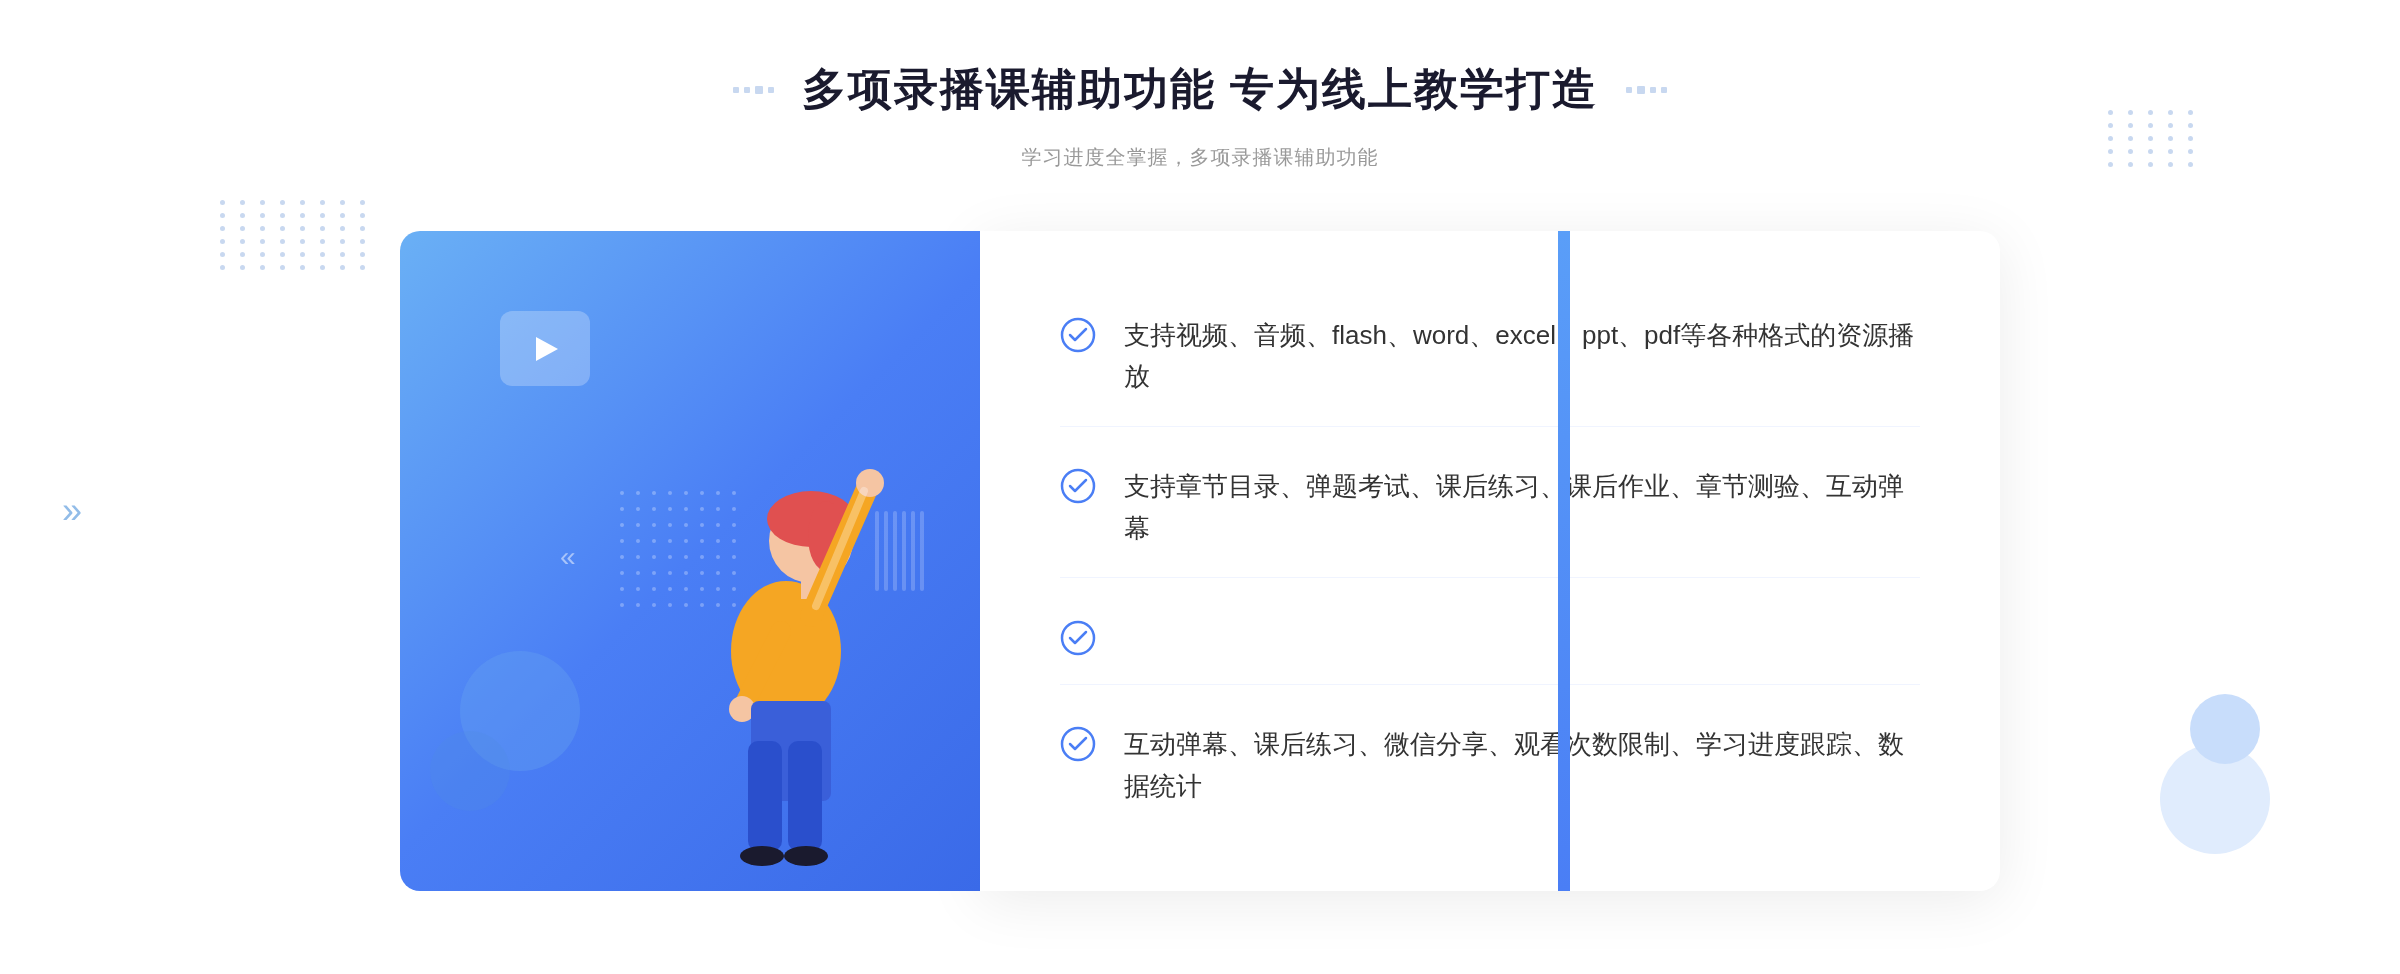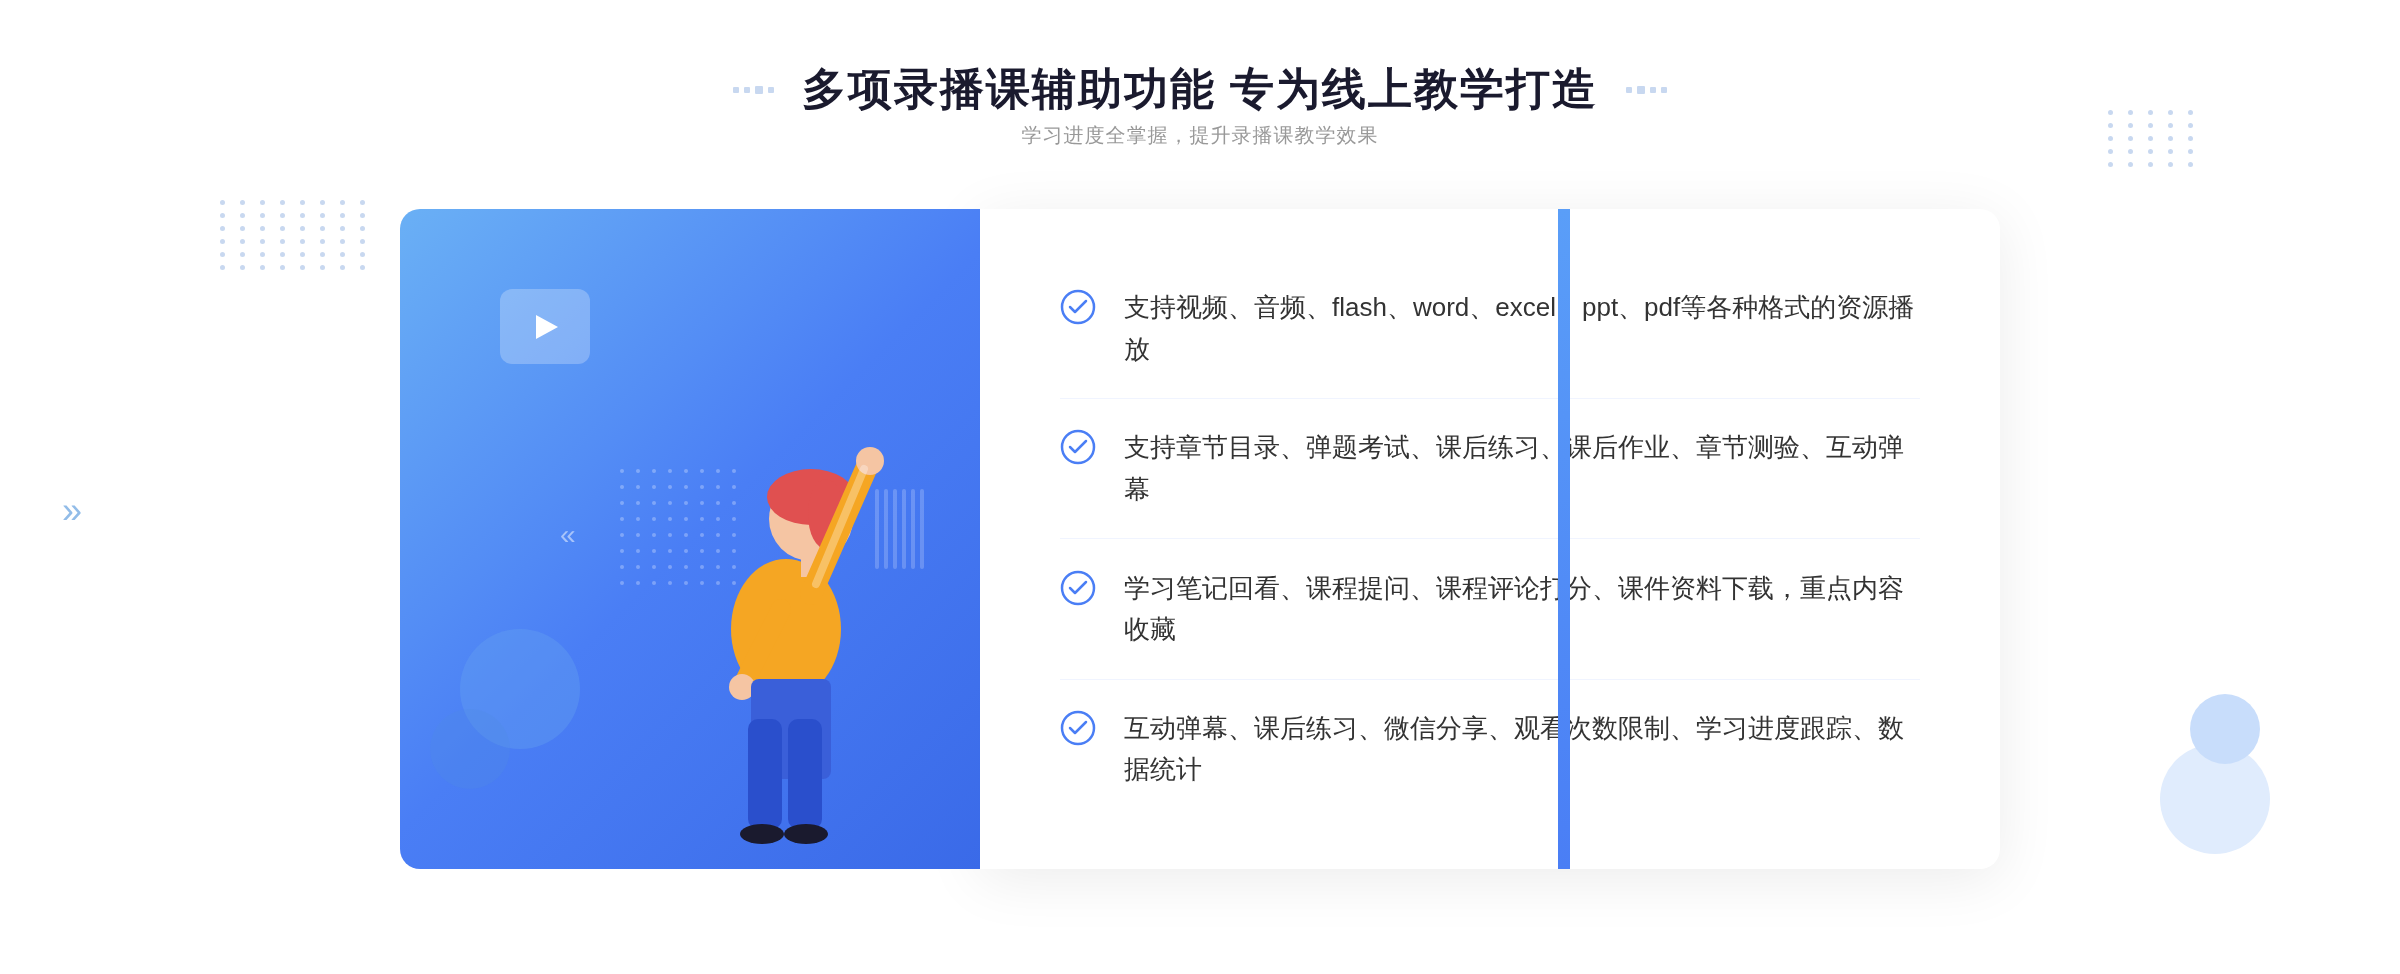--- a/index.html
+++ b/index.html
@@ -60,21 +60,21 @@
       text-align: center;
       margin-bottom: 60px;
       position: relative;
     }
 
     .header-title-row {
       display: flex;
       align-items: center;
       justify-content: center;
       gap: 28px;
-      margin-bottom: 3px;
+      margin-bottom: 25px;
     }
 
     .title-decorator {
       display: flex;
       gap: 5px;
       align-items: center;
     }
 
     .title-decorator span {
       display: inline-block;
@@ -374,21 +374,21 @@
         <span></span>
       </div>
       <h1 class="main-title">多项录播课辅助功能 专为线上教学打造</h1>
       <div class="title-decorator">
         <span></span>
         <span style="width:8px;height:8px;"></span>
         <span></span>
         <span></span>
       </div>
     </div>
-    <p class="subtitle">学习进度全掌握，提升录播课教学效果</p>
+    <p class="subtitle">学习进度全掌握，多项录播课辅助功能</p>
   </div>
 
   <div class="content-area">
 
     <div class="illustration-panel">
 
       <div class="play-bubble"></div>
 
       <div class="inner-dots" id="inner-dots-container" style="display: grid; grid-template-columns: repeat(8, 10px); gap: 6px;">
           <span style="width: 4px; height: 4px; background: rgba(255, 255, 255, 0.7); border-radius: 50%; display: block;"></span>
@@ -529,21 +529,20 @@
           <path d="M10 18 L15 23 L26 12" stroke="#4a7ef5" stroke-width="2.5" stroke-linecap="round" stroke-linejoin="round"></path>
         </svg>
         <p class="feature-text">支持章节目录、弹题考试、课后练习、课后作业、章节测验、互动弹幕</p>
       </div>
 
       <div class="feature-item">
         <svg class="check-icon" viewBox="0 0 36 36" fill="none" xmlns="http://www.w3.org/2000/svg">
           <circle cx="18" cy="18" r="16" stroke="#4a7ef5" stroke-width="2.5" fill="none"></circle>
           <path d="M10 18 L15 23 L26 12" stroke="#4a7ef5" stroke-width="2.5" stroke-linecap="round" stroke-linejoin="round"></path>
         </svg>
-        <p class="feature-text">学习笔记回看、课程提问、课程评论打分、课件资料下载，重点内容收藏</p>
       </div>
 
       <div class="feature-item">
         <svg class="check-icon" viewBox="0 0 36 36" fill="none" xmlns="http://www.w3.org/2000/svg">
           <circle cx="18" cy="18" r="16" stroke="#4a7ef5" stroke-width="2.5" fill="none"></circle>
           <path d="M10 18 L15 23 L26 12" stroke="#4a7ef5" stroke-width="2.5" stroke-linecap="round" stroke-linejoin="round"></path>
         </svg>
         <p class="feature-text">互动弹幕、课后练习、微信分享、观看次数限制、学习进度跟踪、数据统计</p>
       </div>
 

